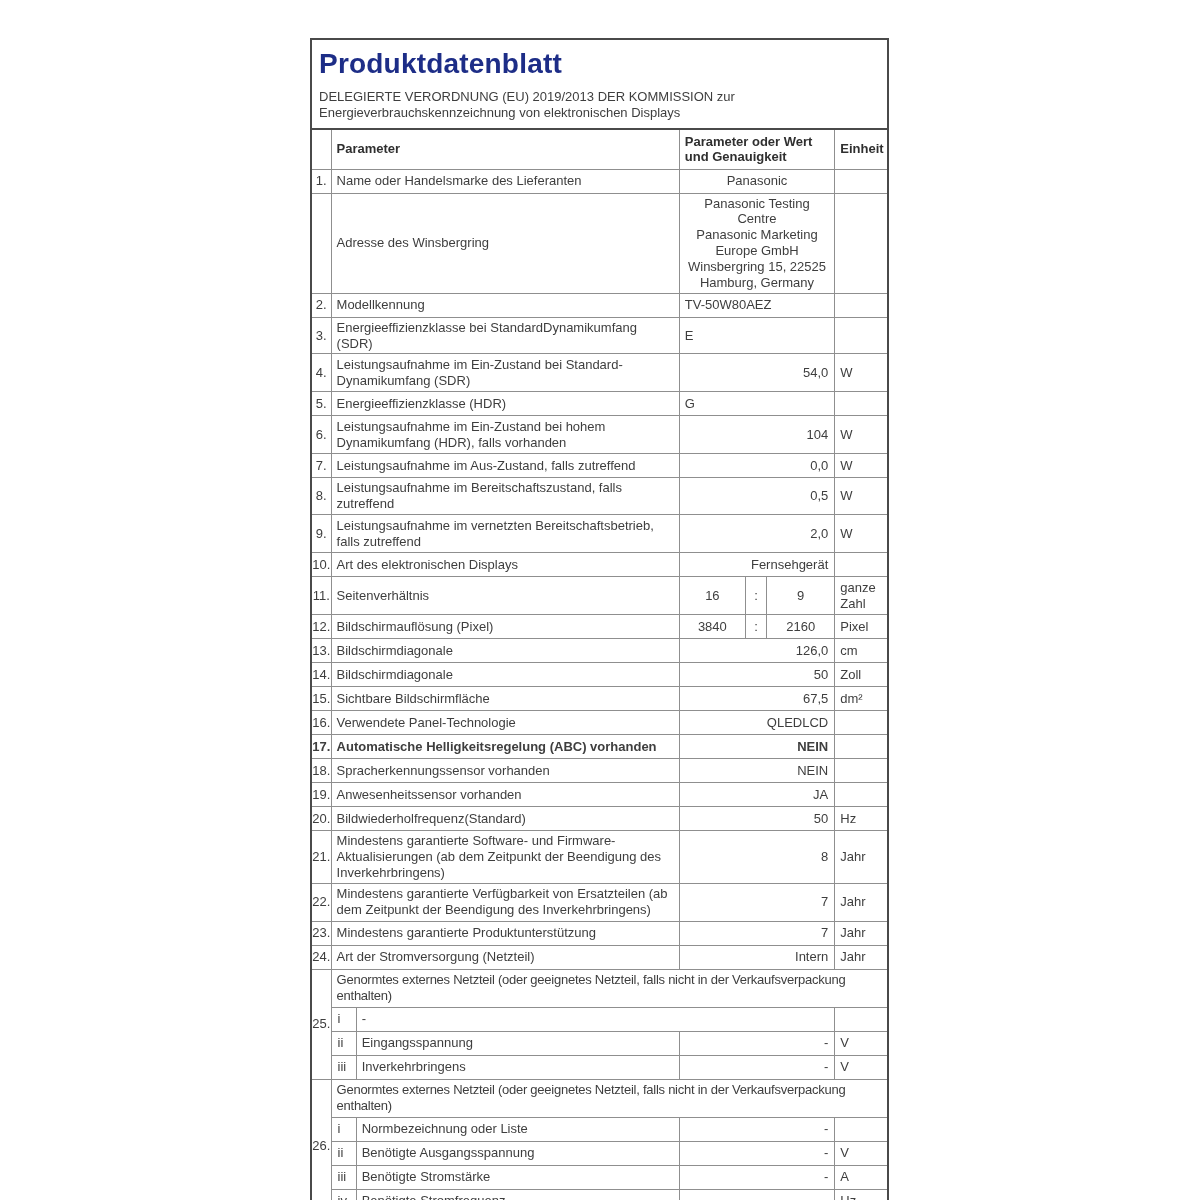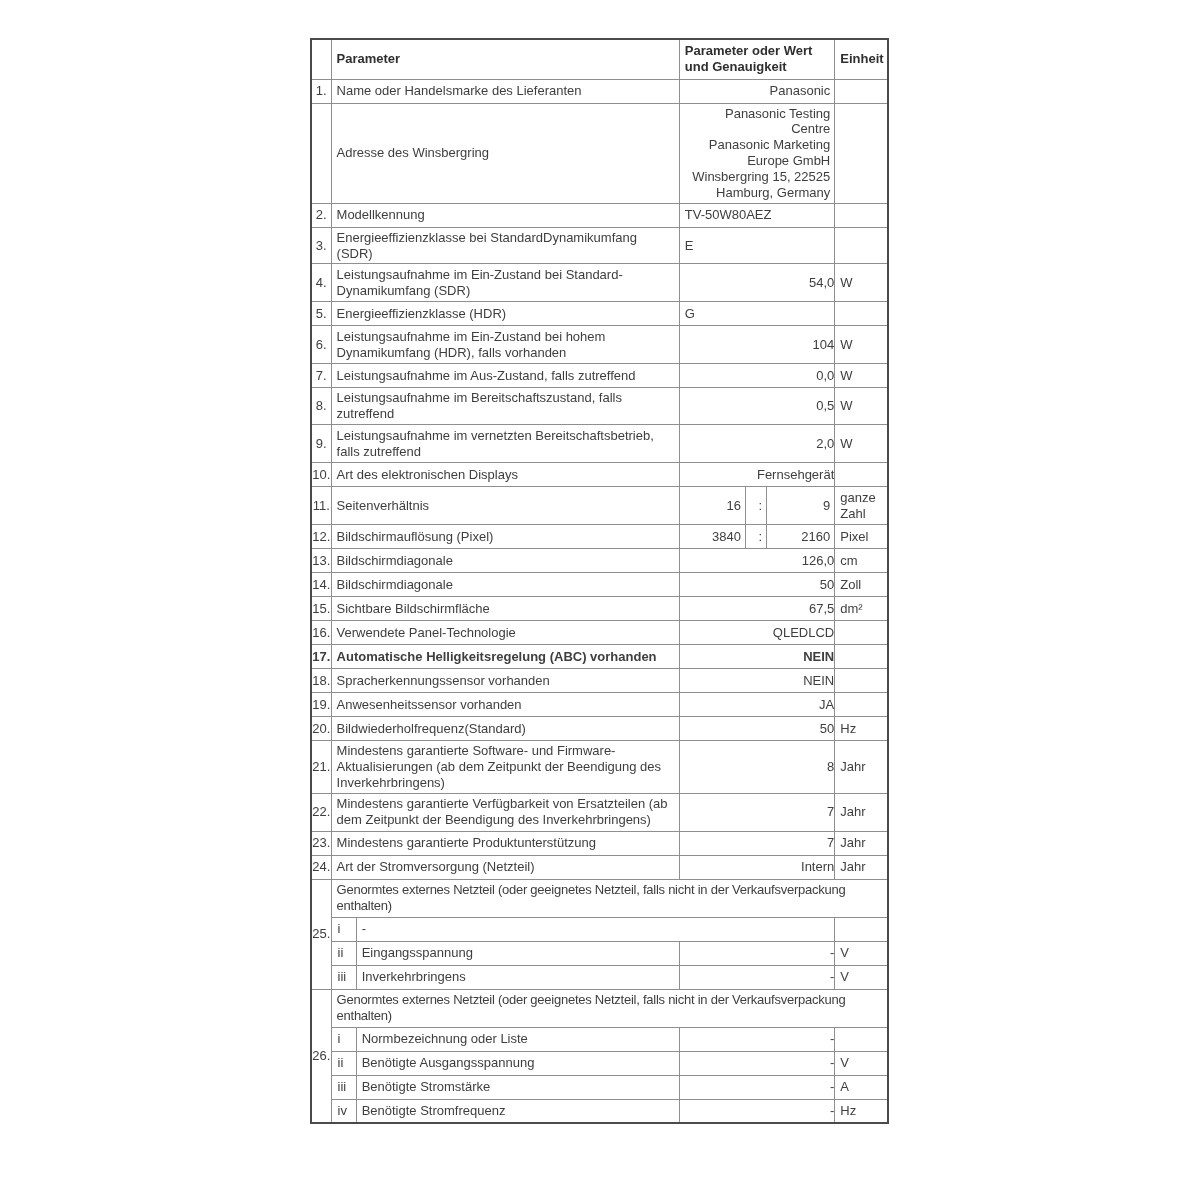--- a/index.html
+++ b/index.html
@@ -5,32 +5,37 @@
   html,body{margin:0;padding:0;width:1200px;height:1200px;background:#ffffff;overflow:hidden;}
   body{font-family:"Liberation Sans","DejaVu Sans",sans-serif;color:#3e3e3e;}
   .sheet{position:absolute;left:310px;top:38px;width:579px;box-sizing:border-box;}
   .title-box{box-sizing:border-box;border:2px solid #4a4a4a;border-bottom:none;padding:9px 10px 7px 7px;background:#fff;}
   .title-box h1{margin:0 0 11px 0;font-size:28px;line-height:1.05;font-weight:bold;color:#1d2d87;letter-spacing:0.2px;}
   .reg-line{font-size:13px;line-height:1.22;color:#3e3e3e;}
   table{width:100%;border-collapse:collapse;table-layout:fixed;border:2px solid #4a4a4a;background:#fff;}
   td{border:1px solid #8f8f8f;font-size:13px;line-height:1.22;padding:2px 4px;vertical-align:middle;color:#3e3e3e;box-sizing:border-box;overflow:hidden;}
   td.b{font-weight:bold;color:#2f2f2f;}
   td.l{text-align:left;padding-left:5px;}
-  td.r{text-align:right;padding-right:0;}
-  td.c{text-align:right;margin-top:39px;}
+  td.r{text-align:right;padding-right:6px;}
+  td.c{text-align:center;margin-top:39px;}
   td.num{text-align:center;padding:2px 0;white-space:nowrap;}
   td.sub{text-align:left;padding-left:6px;}
   td.pre{white-space:pre-line;}
   td.blockhead{text-align:left;padding-left:5px;letter-spacing:-0.25px;}
   thead td{height:40px;}
 </style>
 </head>
 <body>
 
 <div class="sheet">
+  <div class="title-box">
+    <h1>Produktdatenblatt</h1>
+    <div class="reg-line">DELEGIERTE VERORDNUNG (EU) 2019/2013 DER KOMMISSION zur</div>
+    <div class="reg-line">Energieverbrauchskennzeichnung von elektronischen Displays</div>
+  </div>
   <table>
     <colgroup>
       <col style="width:20px">
         <col style="width:25px">
         <col style="width:322px">
       <col style="width:66px">
         <col style="width:21px">
         <col style="width:68px">
         <col style="width:53px">
     </colgroup>

